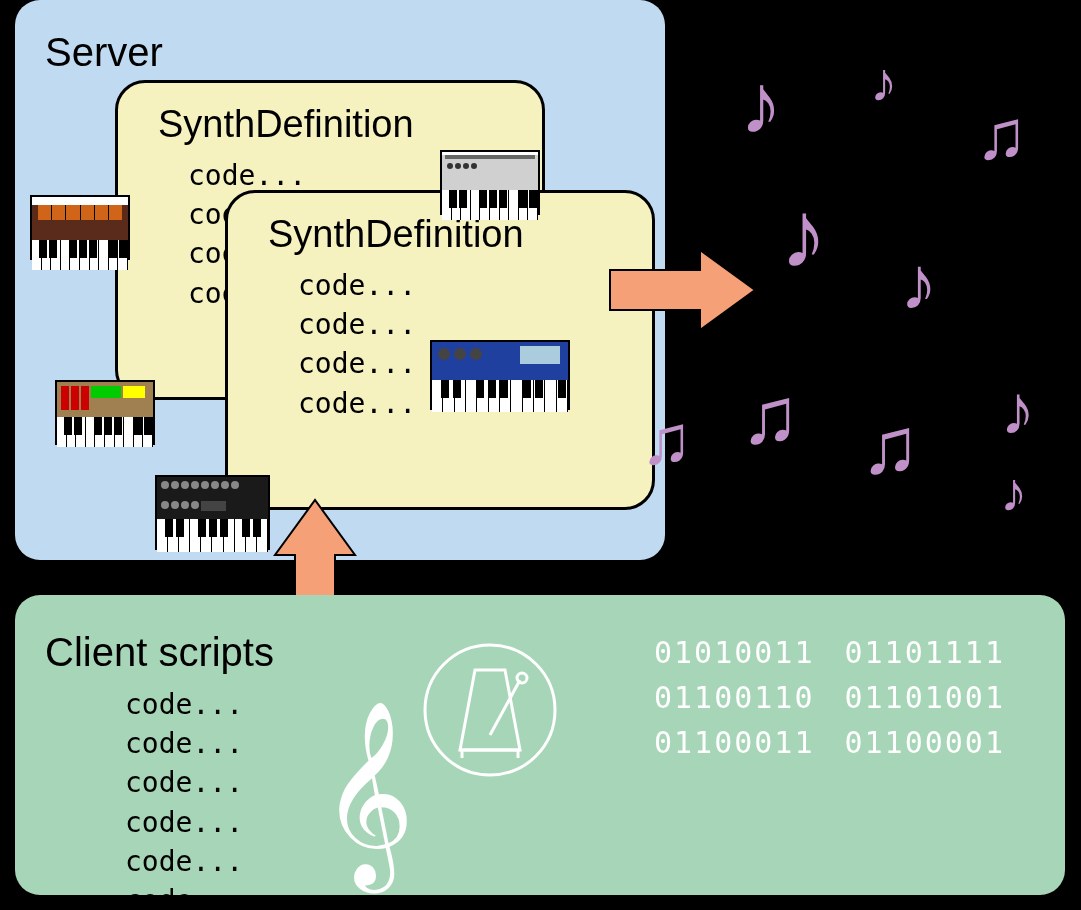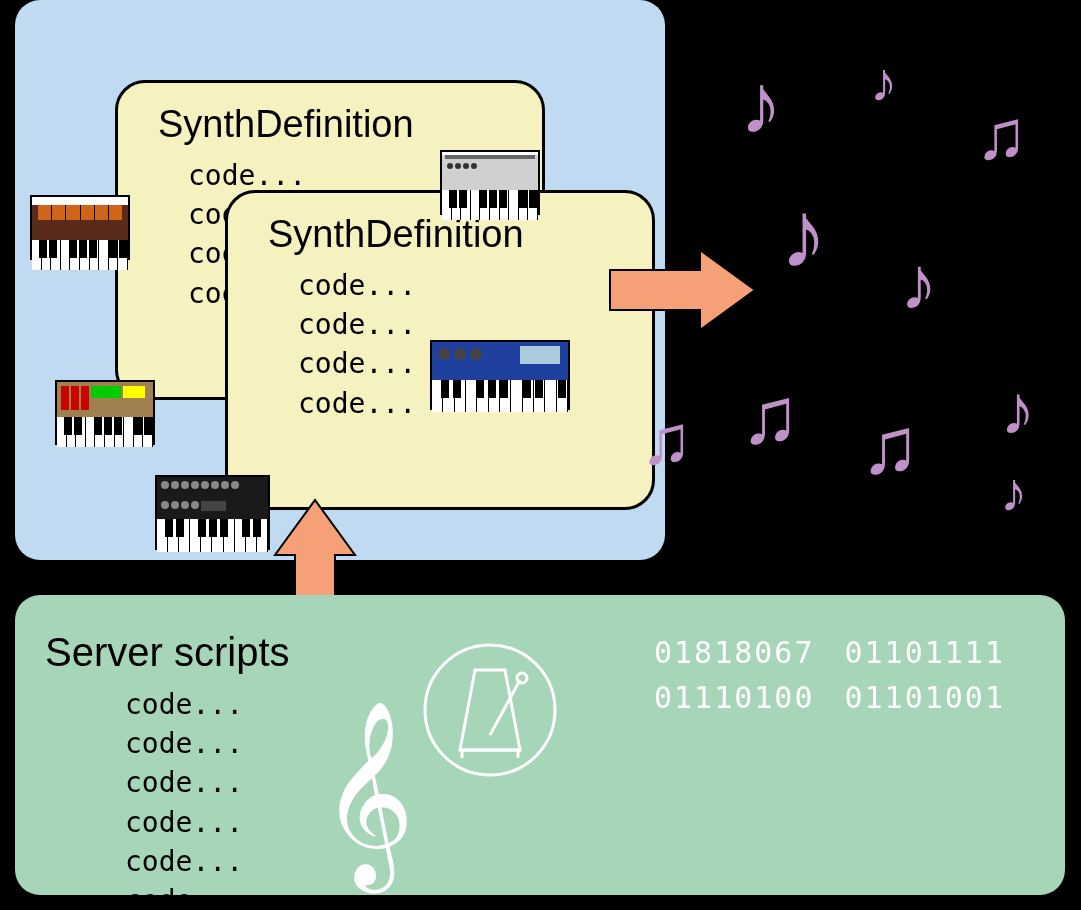--- a/index.html
+++ b/index.html
@@ -25,20 +25,21 @@
 .arrow{position:absolute}
 .treble{position:absolute;left:320px;top:700px;color:#fff;font-size:160px}
 .metronome{position:absolute;left:420px;top:640px;width:140px;height:140px}
 .metronome circle{fill:none;stroke:#fff;stroke-width:3}
 .metronome path{fill:none;stroke:#fff;stroke-width:3}
 </style>
 </head>
 <body>
 
 <div class="server">
+  <div class="server-title">Server</div>
 
   <div class="synthdef sd1">
     <div class="sd-title">SynthDefinition</div>
     <div class="code-line">code...</div>
     <div class="code-line">code...</div>
     <div class="code-line">code...</div>
     <div class="code-line">code...</div>
   </div>
 
   <div class="synthdef sd2">
@@ -224,34 +225,35 @@
 <div class="note" style="left:870px;top:50px;font-size:55px">♪</div>
 <div class="note" style="left:975px;top:95px;font-size:70px">♫</div>
 <div class="note" style="left:780px;top:180px;font-size:95px">♪</div>
 <div class="note" style="left:900px;top:240px;font-size:75px">♪</div>
 <div class="note" style="left:740px;top:370px;font-size:80px">♫</div>
 <div class="note" style="left:860px;top:400px;font-size:80px">♫</div>
 <div class="note" style="left:1000px;top:370px;font-size:70px">♪</div>
 <div class="note" style="left:1000px;top:460px;font-size:55px">♪</div>
 
 <div class="client">
-  <div class="client-title">Server scripts</div>
+  <div class="client-title">Client scripts</div>
   <div class="client-code">
     <div class="code-line">code...</div>
     <div class="code-line">code...</div>
     <div class="code-line">code...</div>
     <div class="code-line">code...</div>
     <div class="code-line">code...</div>
     <div class="code-line">code...</div>
 
   </div>
 
   <div class="binary">
-    <div class="binary-row"><span>01818067</span><span>01101111</span></div>
-    <div class="binary-row"><span>01110100</span><span>01101001</span></div>
+    <div class="binary-row"><span>01010011</span><span>01101111</span></div>
+    <div class="binary-row"><span>01100110</span><span>01101001</span></div>
+    <div class="binary-row"><span>01100011</span><span>01100001</span></div>
   </div>
 </div>
 
 <div class="treble">𝄞</div>
 
 <svg class="metronome" viewBox="0 0 140 140">
   <circle cx="70" cy="70" r="65"></circle>
   <path d="M 55 30 L 85 30 L 100 110 L 40 110 Z"></path>
   <path d="M 40 110 L 100 110"></path>
   <path d="M 70 95 L 100 40"></path>

